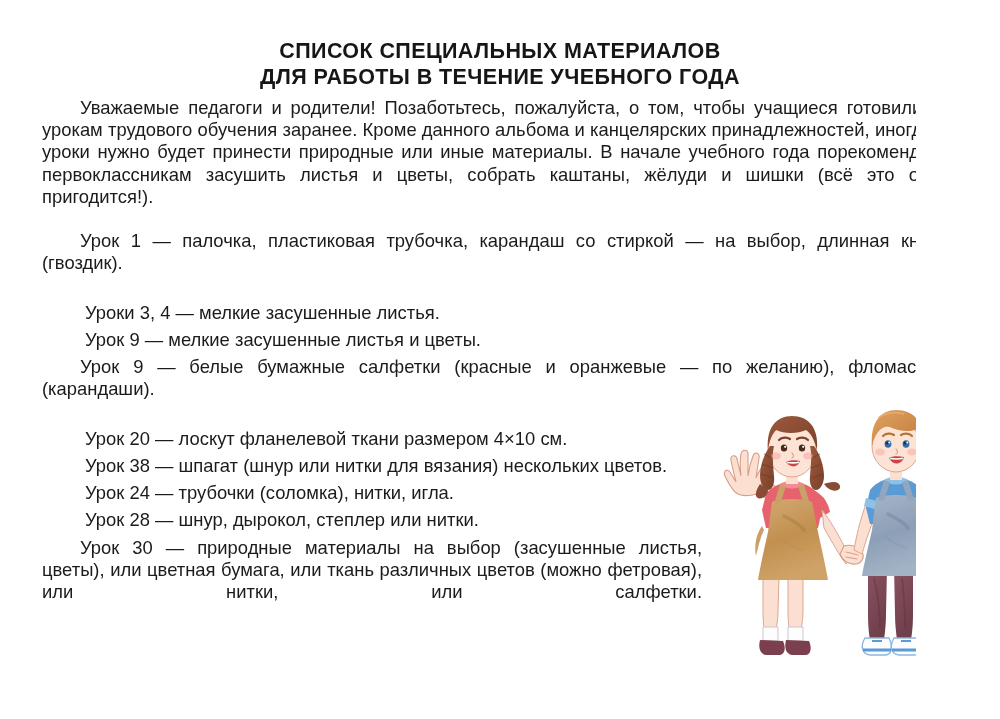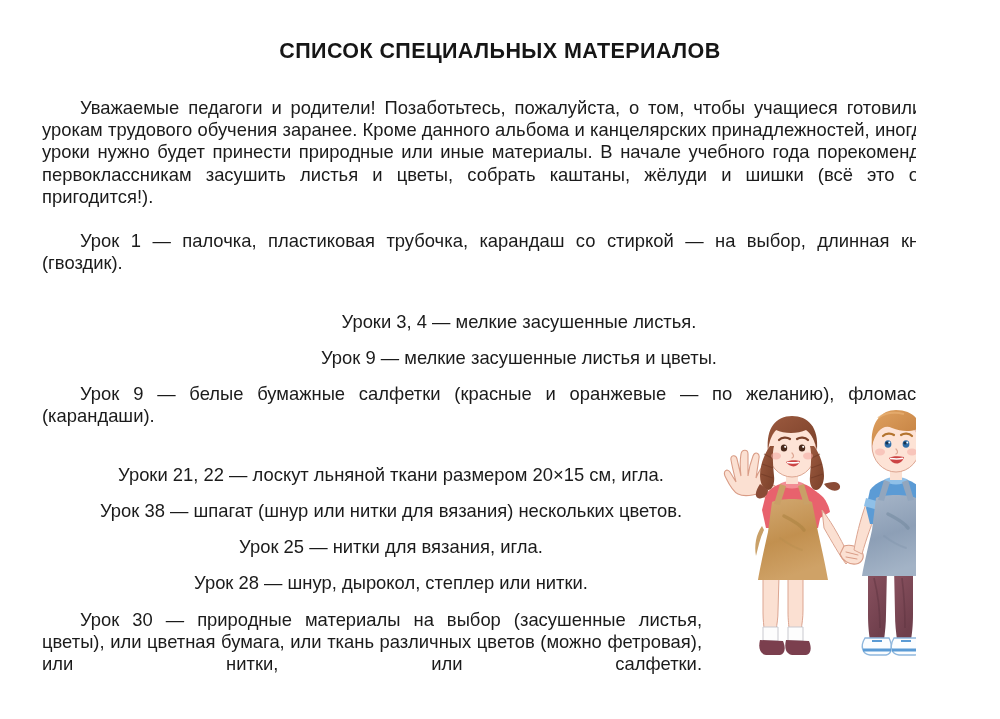--- a/index.html
+++ b/index.html
@@ -47,23 +47,23 @@
   .para {
     margin: 0;
     text-align: justify;
     text-justify: inter-word;
     text-indent: 38px;
     -webkit-hyphens: none;
     hyphens: none;
   }
 
   .lesson-line {
-    margin: 14px;
+    margin: 5px;
     text-indent: 38px;
-    text-align: center;
+    text-align: left;
     white-space: nowrap;
   }
 
   
   .j::after {
     content: "";
     display: inline-block;
     width: 100%;
   }
 
@@ -100,39 +100,40 @@
     border-right: 9px solid #6b6aa6;
   }
 </style>
 </head>
 <body>
 
 <div id="page">
 
   <div id="title-block">
     <div class="title-line">СПИСОК СПЕЦИАЛЬНЫХ МАТЕРИАЛОВ</div>
+    <div class="title-line">ДЛЯ РАБОТЫ В ТЕЧЕНИЕ УЧЕБНОГО ГОДА</div>
   </div>
 
   <div id="body-column">
 
     <p class="para j">Уважаемые педагоги и родители! Позаботьтесь, пожалуйста, о том, чтобы учащиеся готовились к урокам трудового обучения заранее. Кроме данного альбома и канцелярских принадлежностей, иногда на уроки нужно будет принести природные или иные материалы. В начале учебного года порекомендуйте первоклассникам засушить листья и цветы, собрать каштаны, жёлуди и шишки (всё это очень пригодится!).</p>
 
     <p class="para j">Урок 1 — палочка, пластиковая трубочка, карандаш со стиркой  — на выбор, длинная кнопка (гвоздик).</p>
 
     <p class="lesson-line">Уроки 3, 4 — мелкие засушенные листья.</p>
 
     <p class="lesson-line">Урок 9 — мелкие засушенные листья и цветы.</p>
 
 
     <p class="para j">Урок 9 — белые бумажные салфетки (красные и оранжевые — по желанию), фломастеры (карандаши).</p>
 
     <div id="lower-list">
-      <p class="lesson-line">Уроки 21, 22 — лоскут льняной ткани размером 20×15 см, игла.</p>
+      <p class="lesson-line">Урок 20 — лоскут фланелевой ткани размером 4×10 см.</p>
       <p class="lesson-line">Урок 38 — шпагат (шнур или нитки для вязания) нескольких цветов.</p>
-      <p class="lesson-line">Урок 25 — нитки для вязания, игла.</p>
+      <p class="lesson-line">Урок 24 — трубочки (соломка), нитки, игла.</p>
       <p class="lesson-line">Урок 28 — шнур, дырокол, степлер или нитки.</p>
       <p class="para j">Урок 30 — природные материалы на выбор (засушенные листья, цветы), или цветная бумага, или ткань различных цветов (можно фетровая), или нитки, или салфетки.</p>
     </div>
 
   </div>
 
   <div id="illustration">
     <svg width="280" height="272" viewBox="0 0 280 272" xmlns="http://www.w3.org/2000/svg">
       <defs>
         <linearGradient id="apronG" x1="0" y1="0" x2="0.3" y2="1">

